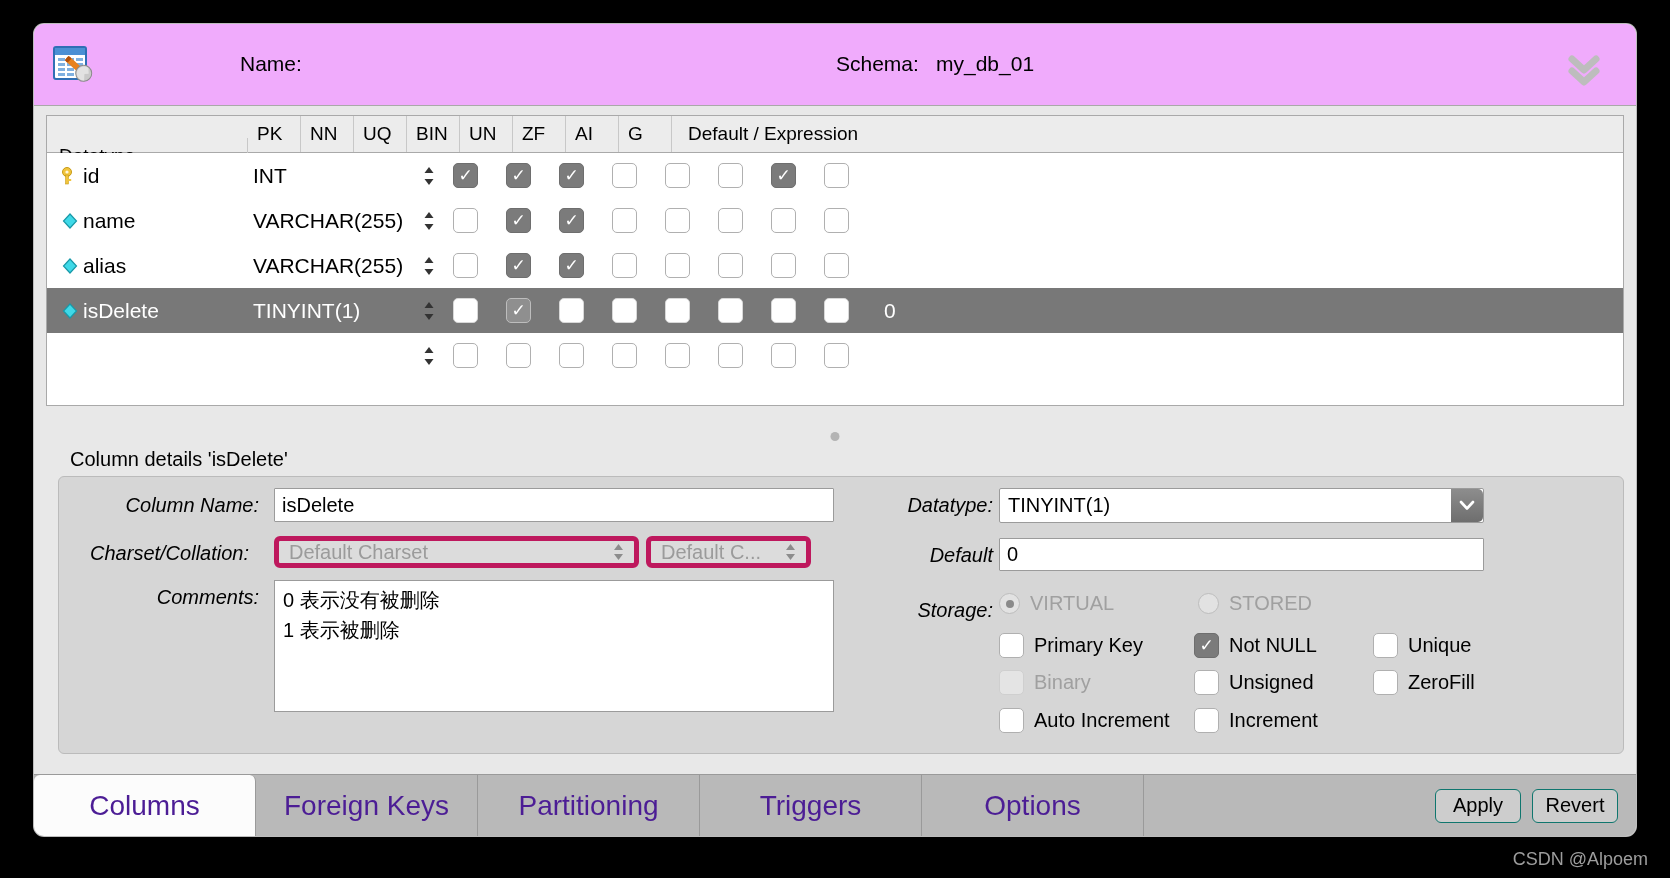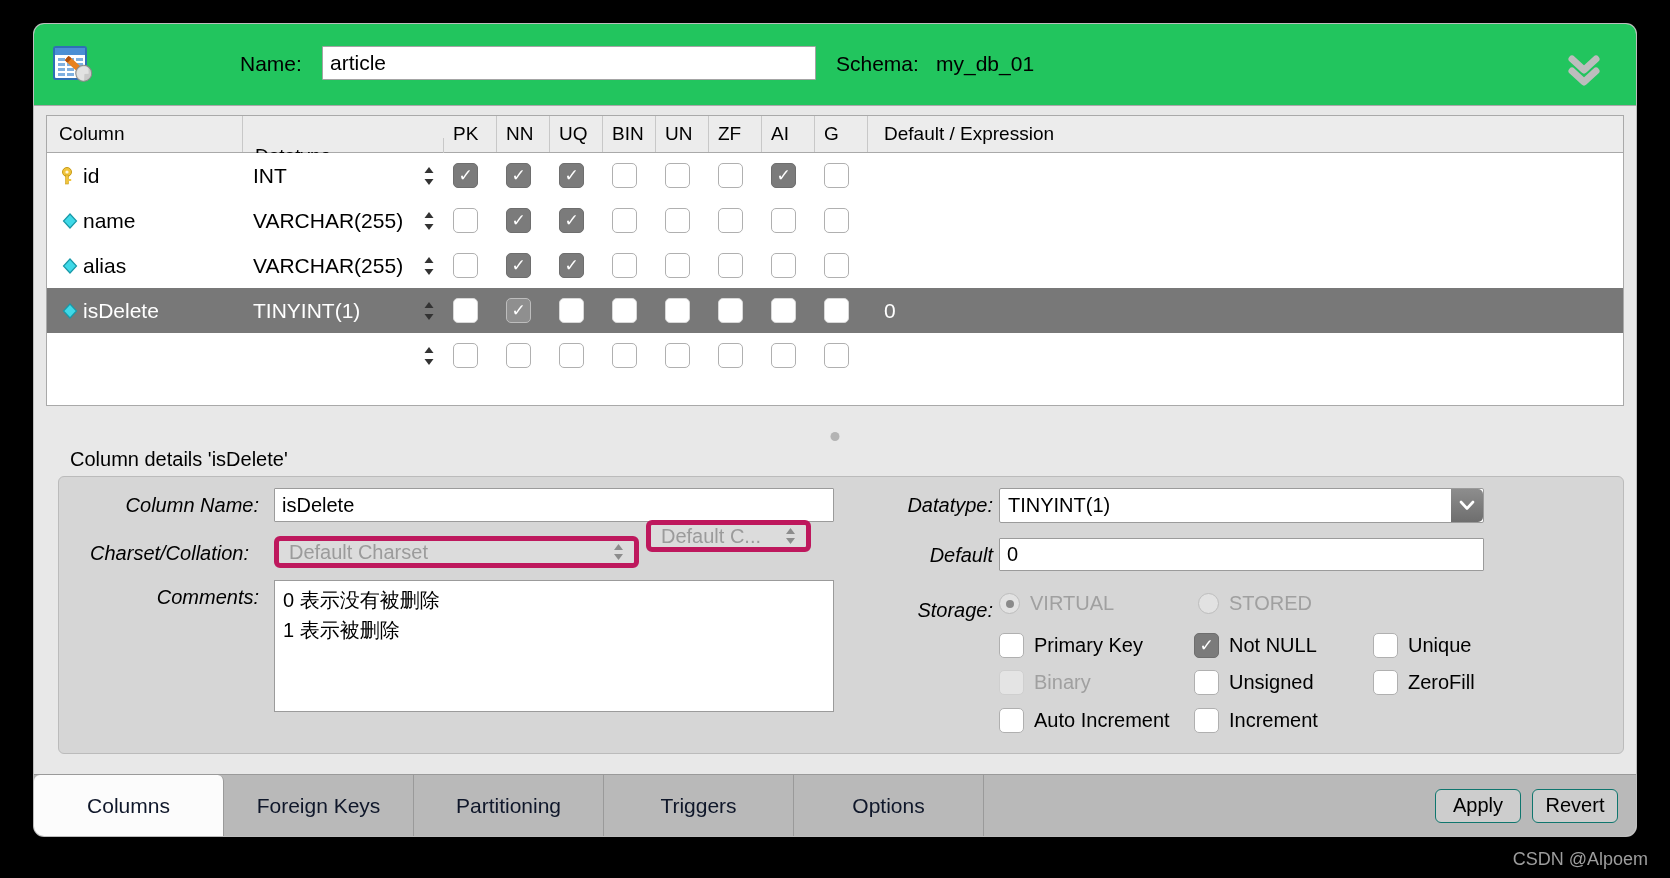--- a/index.html
+++ b/index.html
@@ -17,21 +17,21 @@
     width: 1602px; height: 812px;
     background: #e8e8e8;
     border-radius: 10px;
     box-shadow: 0 0 0 1px #bdbdbd;
     overflow: hidden;
   }
 
   
   .header {
     height: 82px;
-    background: #22c55e;
+    background: #f0abfc;
     position: relative;
     border-bottom: 1px solid #a9a9a9;
   }
   .tbl-icon {
     position: absolute; left: 16px; top: 18px;
     width: 46px; height: 46px;
   }
   .lbl-name {
     position: absolute; left: 206px; top: 28px;
     font-size: 21px; color: #000;
@@ -284,23 +284,23 @@
   .footer {
     position: absolute;
     left: 0; right: 0; bottom: 0;
     height: 62px;
     background: #b9b9b9;
     border-top: 1px solid #9a9a9a;
     display: flex;
     align-items: stretch;
   }
   .tab {
-    width: 190px;
+    width: 222px;
     display: flex; align-items: center; justify-content: center;
-    font-size: 21px; color: #0f172a;
+    font-size: 28px; color: #4c1d95;
     border-right: 1px solid #9a9a9a;
     background: #b9b9b9;
     cursor: pointer;
   }
   .tab.active {
     background: #fcfcfc;
     border-top-left-radius: 6px;
     border-top-right-radius: 6px;
   }
   .tabfill { flex: 1; }
@@ -353,36 +353,34 @@
         <g transform="rotate(42 30 28)">
           <rect x="12" y="25" width="20" height="6" rx="2" fill="#e8821e"></rect>
           <rect x="12" y="25" width="4" height="6" rx="1" fill="#b3500a"></rect>
           <circle cx="35" cy="28" r="8" fill="#c9c9c9" stroke="#8a8a8a" stroke-width="1"></circle>
           <path d="M35 21 a7 7 0 1 0 5 12 l-4 -5 l3 -3 z" fill="#e2e2e2"></path>
         </g>
       </svg>
     </span>
 
     <span class="lbl-name">Name:</span>
-    <input class="name-input" type="text" value="article" style="">
 
     <span class="lbl-schema">Schema:</span>
     <span class="schema-val">my_db_01</span>
 
     <span class="chevrons">
       <svg width="48" height="42" viewBox="0 0 48 42">
         <path d="M12 9 L24 20 L36 9" fill="none" stroke="#bdbdbd" stroke-width="7" stroke-linecap="round" stroke-linejoin="round"></path>
         <path d="M12 21 L24 32 L36 21" fill="none" stroke="#bdbdbd" stroke-width="7" stroke-linecap="round" stroke-linejoin="round"></path>
       </svg>
     </span>
   </div>
 
   <div class="grid-wrap">
     <div class="grid-head">
-      <div class="hc c-col">Column</div>
       <div class="hc c-type">Datatype</div>
       <div class="hc c-flag">PK</div>
       <div class="hc c-flag">NN</div>
       <div class="hc c-flag">UQ</div>
       <div class="hc c-flag">BIN</div>
       <div class="hc c-flag">UN</div>
       <div class="hc c-flag">ZF</div>
       <div class="hc c-flag">AI</div>
       <div class="hc c-flag">G</div>
       <div class="hc c-def">Default / Expression</div>
@@ -612,21 +610,21 @@
     <span class="frm-label" style="left:0; top:98px; width:203px;">Charset/Collation:</span>
     <div class="ddl" style="left:228px; top:92px; width:365px; height:32px;">
       <span>Default Charset</span>
       <span class="updown">
         <svg width="13" height="22" viewBox="0 0 13 22">
           <path d="M6.5 3 L11 9 L2 9 Z" fill="#8c8c8c"></path>
           <path d="M6.5 19 L11 13 L2 13 Z" fill="#8c8c8c"></path>
         </svg>
       </span>
     </div>
-    <div class="ddl" style="left:600px; top:76px; width:165px; height:32px;">
+    <div class="ddl" style="left:600px; top:92px; width:165px; height:32px;">
       <span>Default C...</span>
       <span class="updown">
         <svg width="13" height="22" viewBox="0 0 13 22">
           <path d="M6.5 3 L11 9 L2 9 Z" fill="#8c8c8c"></path>
           <path d="M6.5 19 L11 13 L2 13 Z" fill="#8c8c8c"></path>
         </svg>
       </span>
     </div>
 
     <span class="frm-label" style="left:68px; top:142px; width:145px;">Comments:</span>

